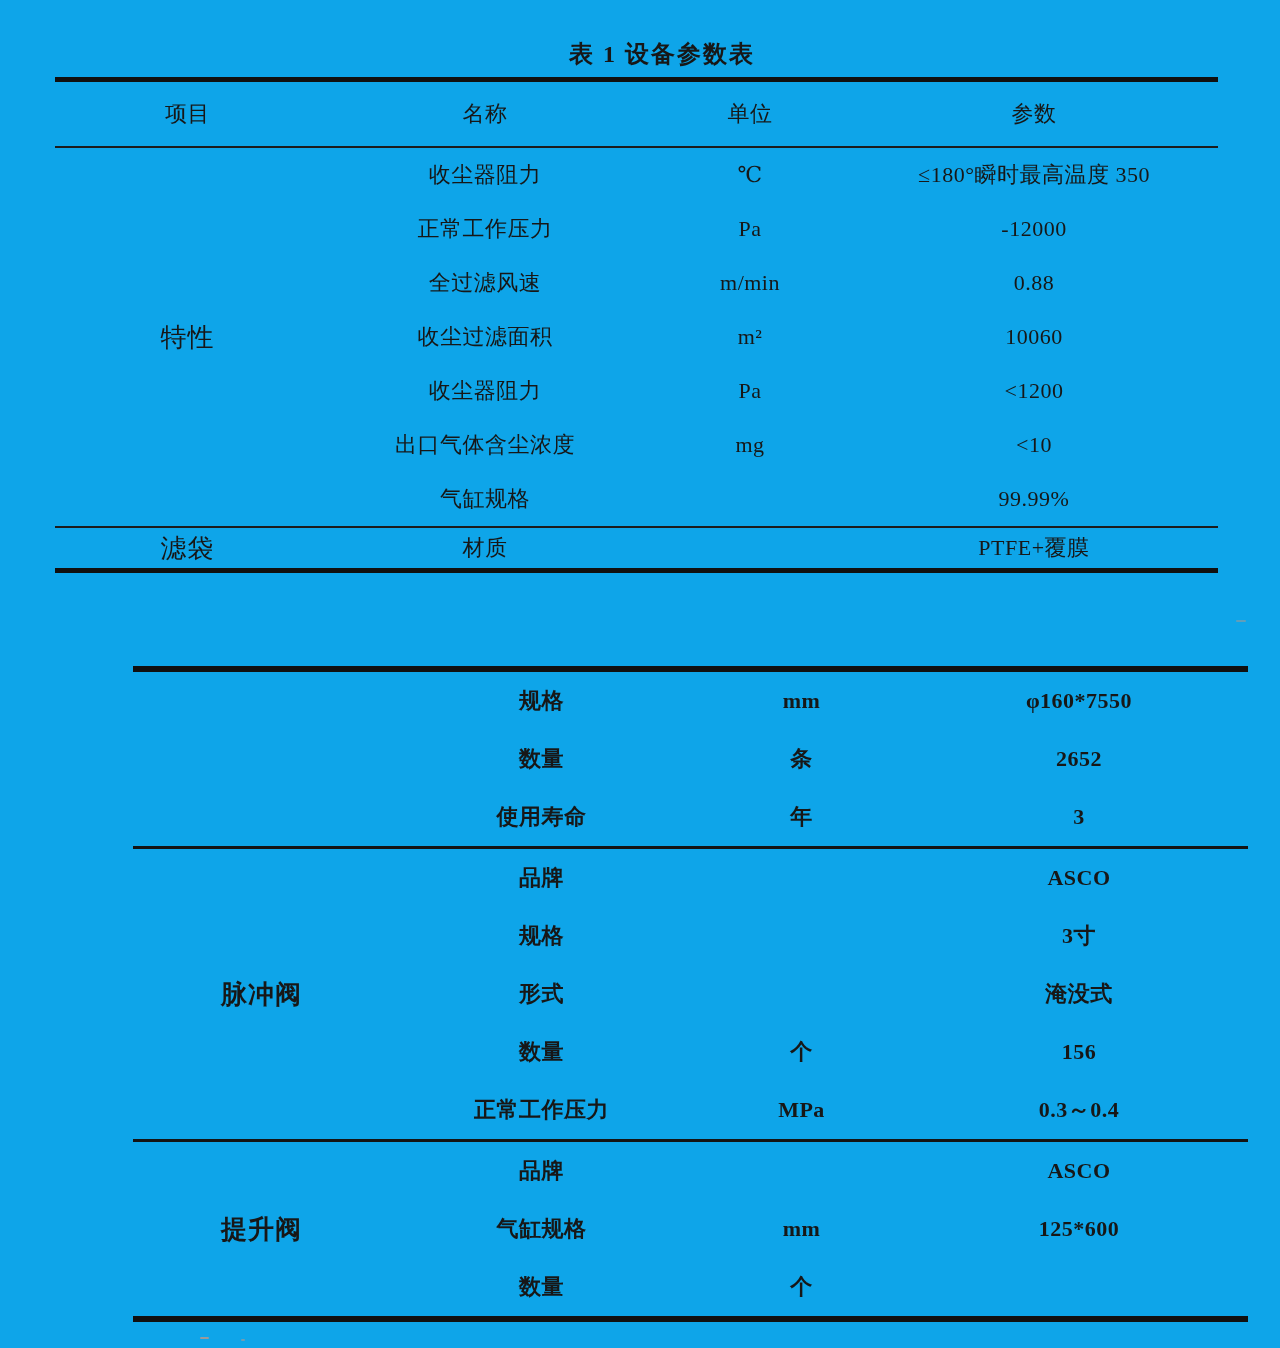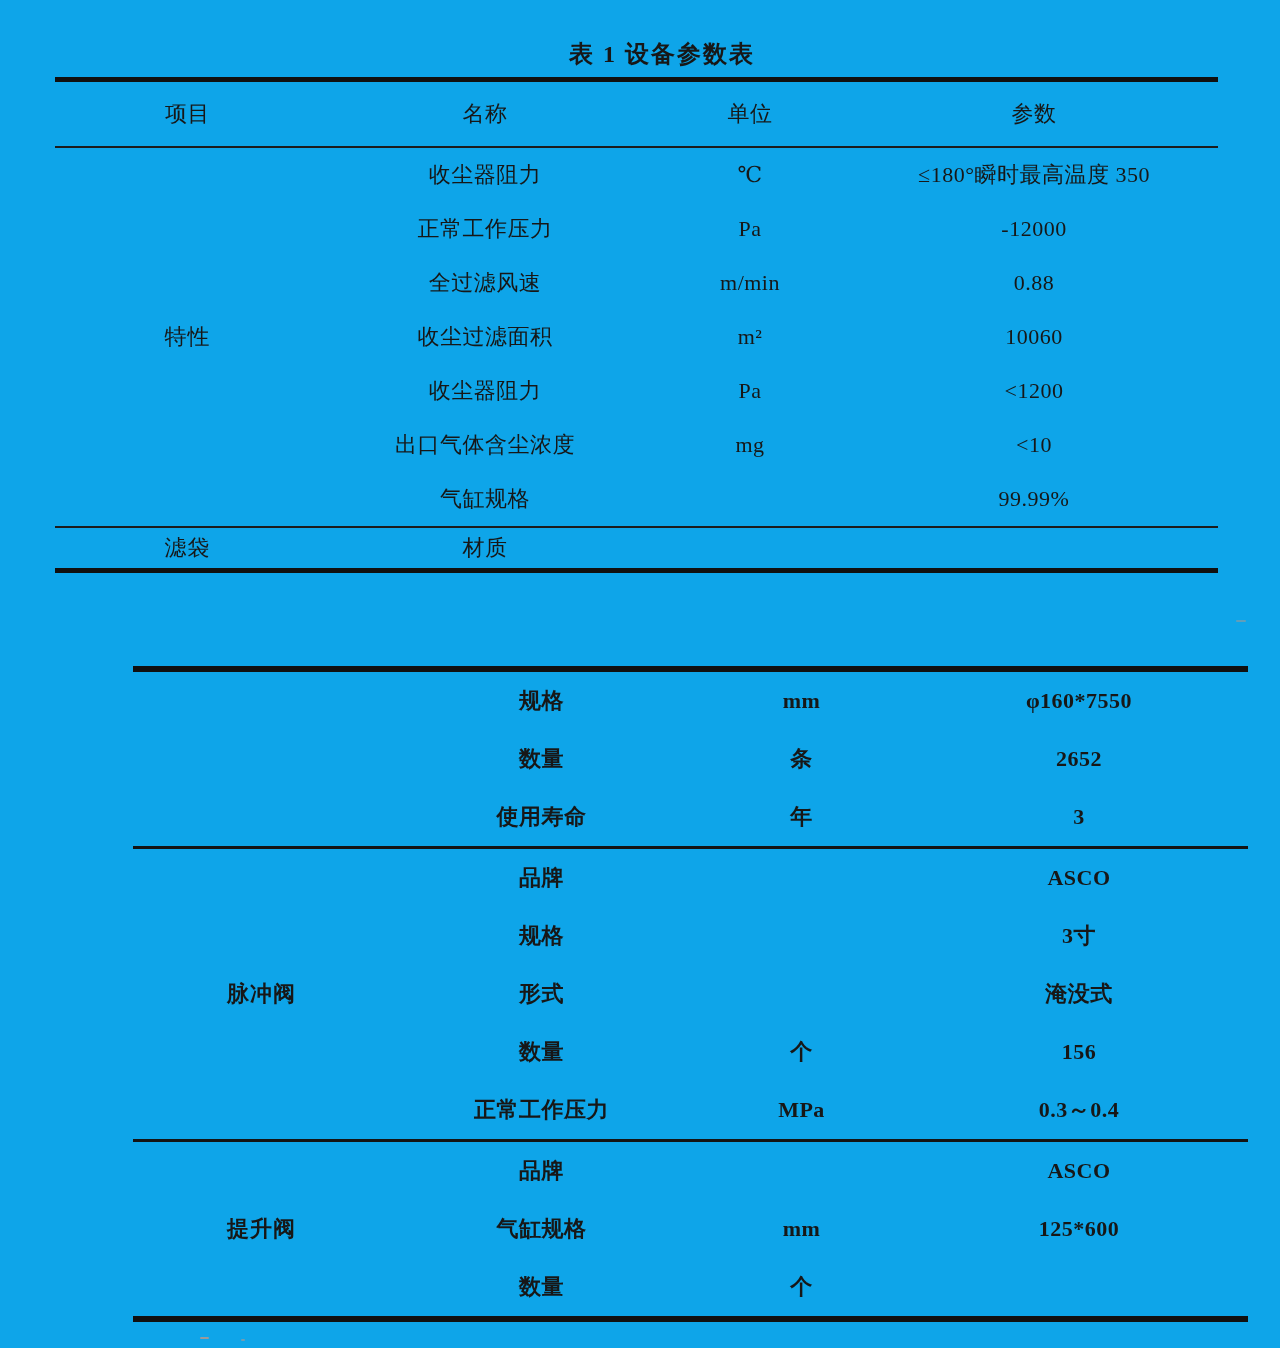--- a/index.html
+++ b/index.html
@@ -30,21 +30,21 @@
   
   .tbl { position: absolute; }
   .line-thick { height: 5px; background: #101010; }
   .line-thin  { height: 2px; background: #1c1c1c; }
   .line-mid   { height: 3px; background: #141414; }
   .group { display: flex; align-items: stretch; }
   .item-cell {
     display: flex;
     align-items: center;
     justify-content: center;
-    font-size: 22px;
+    font-size: 26px;
     letter-spacing: 1px;
   }
   .rows { flex: 1; }
   .row { display: grid; align-items: center; }
   .cell { text-align: center; font-size: 22px; letter-spacing: 0.5px; }
   
   .t1 { left: 55px; top: 77px; width: 1163px; }
   .t1 .hdr {
     display: grid;
     grid-template-columns: 265px 330px 200px 1fr;
@@ -127,20 +127,21 @@
     </div>
 
     <div class="line-thin"></div>
 
     <div class="group g-lvdai">
       <div class="item-cell">滤袋</div>
       <div class="rows">
         <div class="row">
           <div class="cell">材质</div>
           <div class="cell"></div>
+          <div class="cell">PTFE+覆膜</div>
         </div>
       </div>
     </div>
 
     <div class="line-thick"></div>
   </div>
 
   <div class="tbl t2">
     <div class="line-thick"></div>
 

